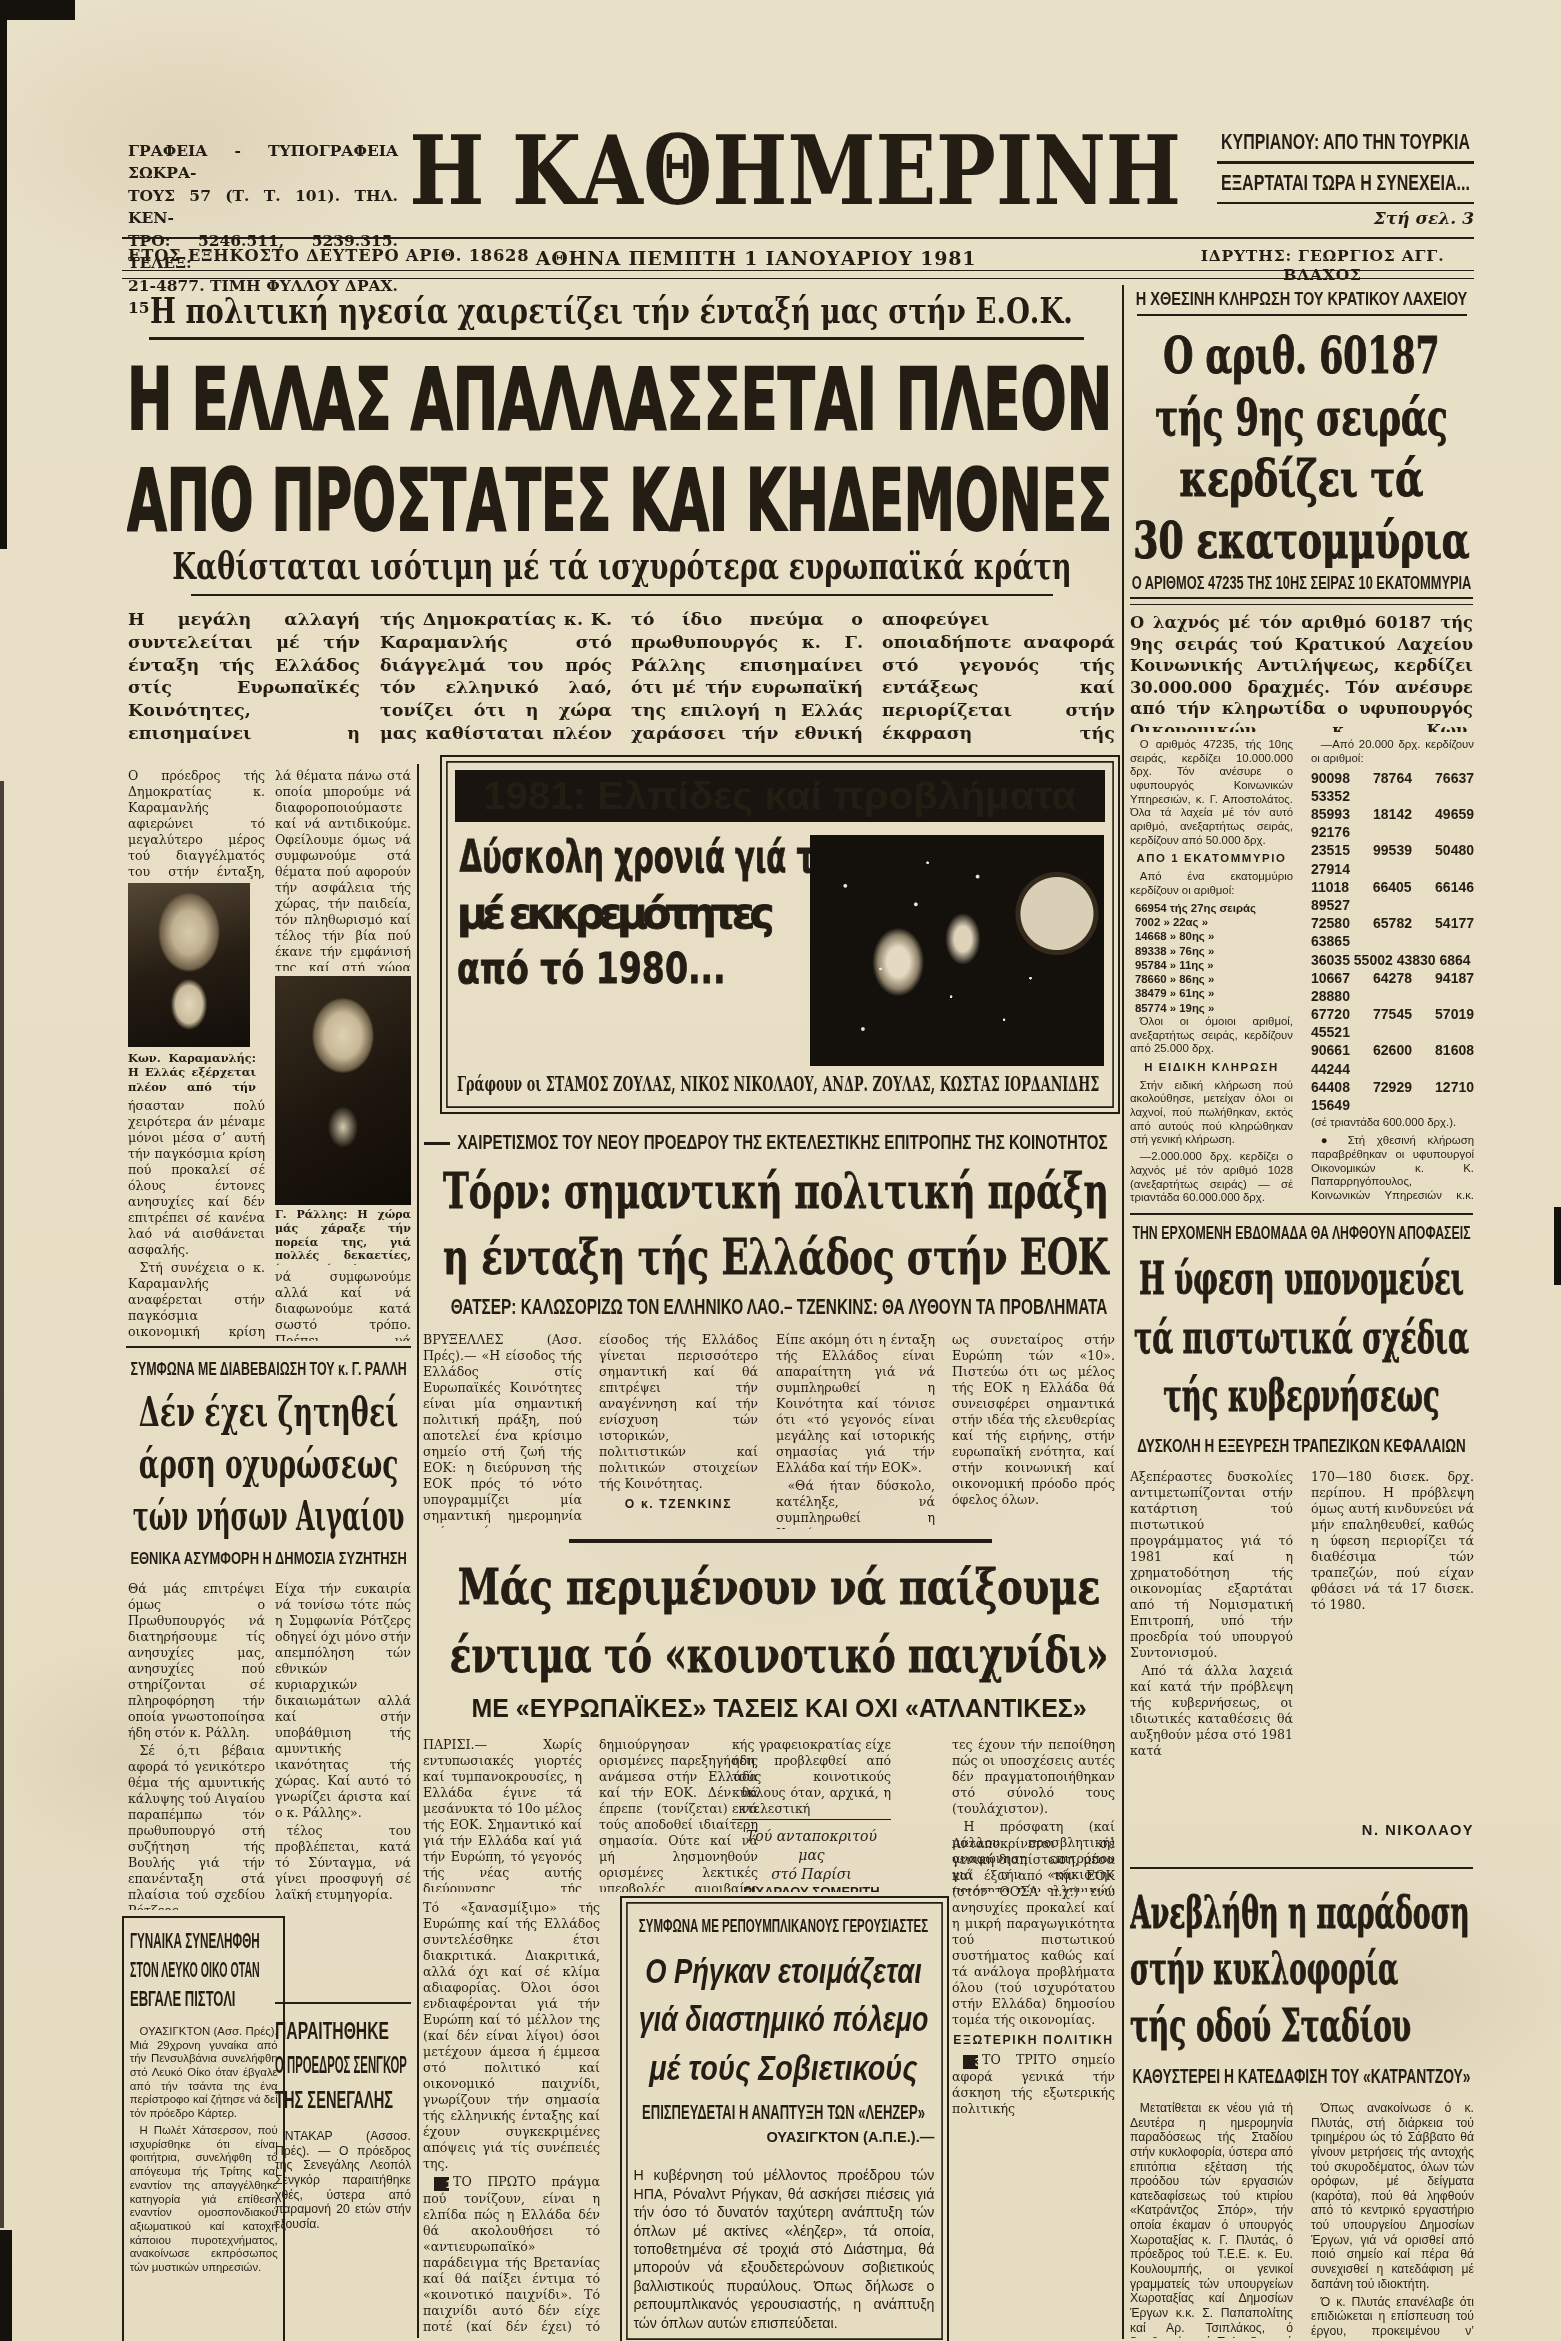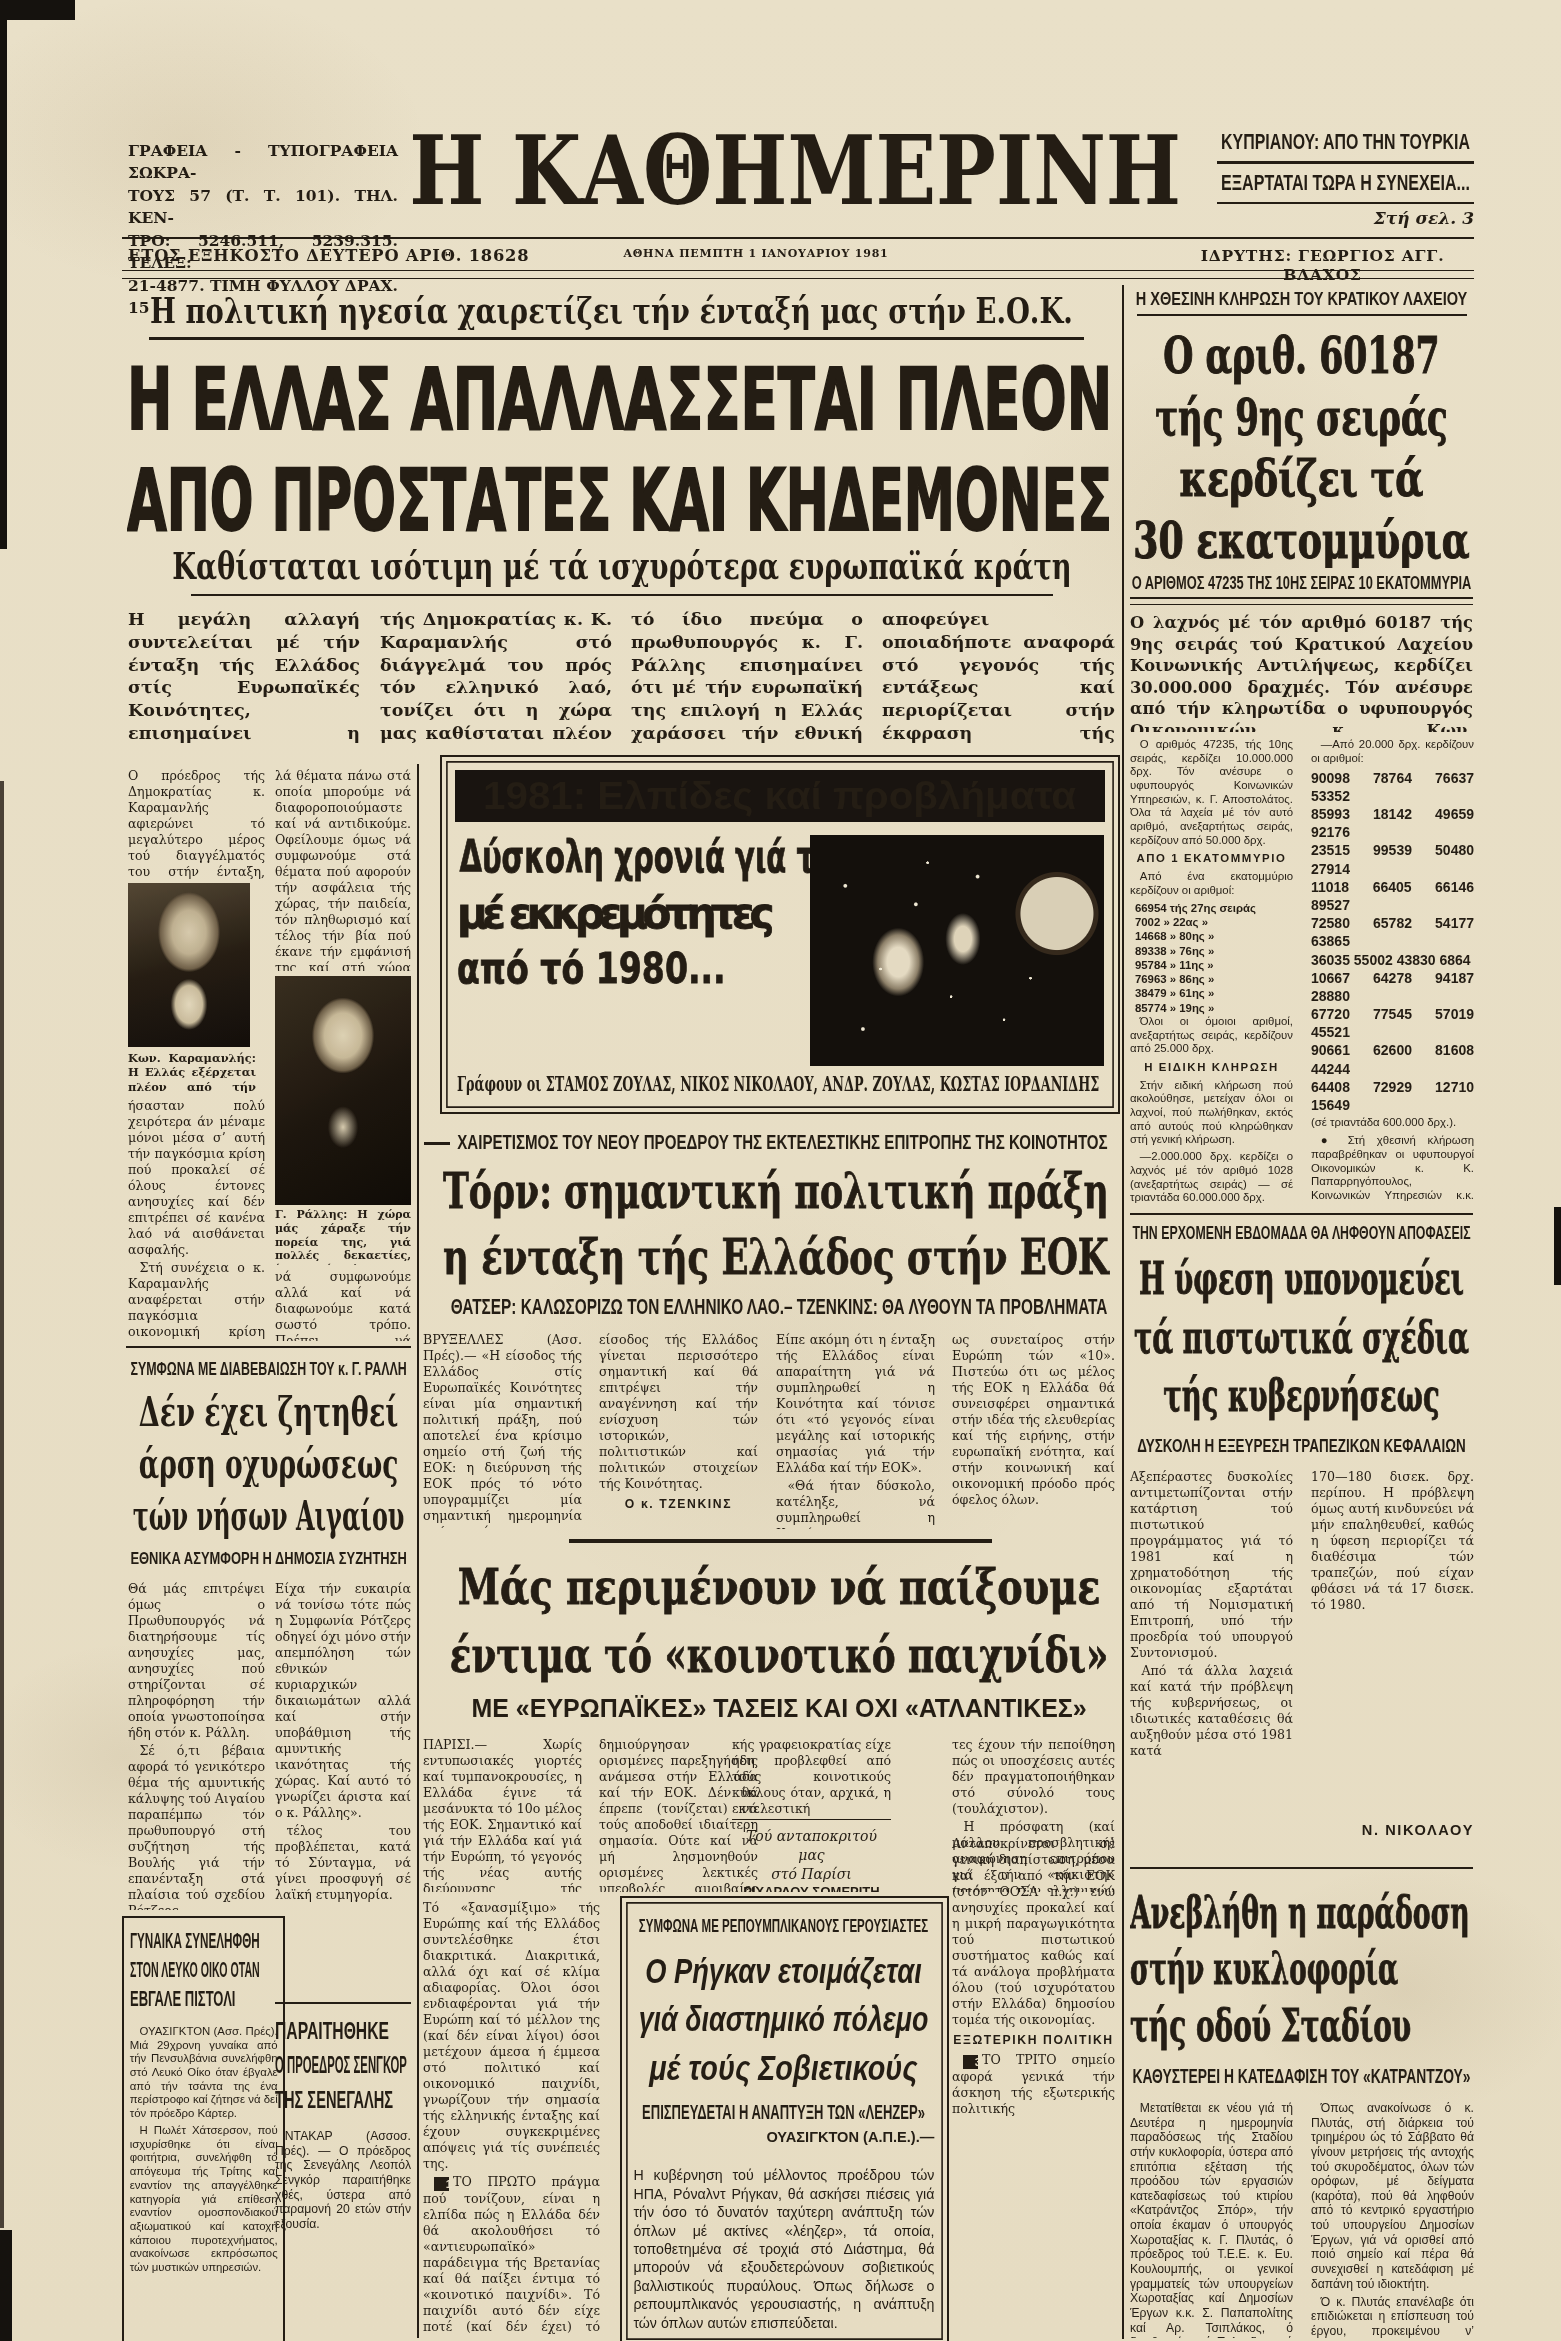--- a/index.html
+++ b/index.html
@@ -95,21 +95,21 @@
     <div class="hr" style="height:2.4px;margin:2.4px 0 4.9px;"></div>
     <svg width="257" height="28" viewBox="0 0 316 34">
       <text x="158" y="26" text-anchor="middle" textLength="306" lengthAdjust="spacingAndGlyphs" font-family="Liberation Sans, sans-serif" font-weight="bold" font-size="27">ΕΞΑΡΤΑΤΑΙ ΤΩΡΑ Η ΣΥΝΕΧΕΙΑ...</text>
     </svg>
     <div class="hr" style="height:2.4px;margin:2.4px 0 3.3px;"></div>
     <div class="serif b rt" style="font-size:17px;font-style:italic;">Στή σελ. 3</div>
   </div>
 
   <div class="abs hr" style="left:122px;top:237px;width:1352px;height:2.4px;"></div>
   <div class="abs serif b" style="left:128px;top:246px;font-size:16.3px;letter-spacing:0.8px;">ΕΤΟΣ ΕΞΗΚΟΣΤΟ ΔΕΥΤΕΡΟ ΑΡΙΘ. 18628</div>
-  <div class="abs serif b ctr" style="left:520px;top:247px;width:472px;font-size:11px;letter-spacing:0.8px;">ΑΘΗΝΑ ΠΕΜΠΤΗ 1 ΙΑΝΟΥΑΡΙΟΥ 1981</div>
+  <div class="abs serif b ctr" style="left:520px;top:247px;width:472px;font-size:19px;letter-spacing:0.8px;">ΑΘΗΝΑ ΠΕΜΠΤΗ 1 ΙΑΝΟΥΑΡΙΟΥ 1981</div>
   <div class="abs serif b rt" style="left:1171px;top:246px;width:303px;font-size:15.5px;letter-spacing:0.8px;text-align:center;">ΙΔΡΥΤΗΣ: ΓΕΩΡΓΙΟΣ ΑΓΓ. ΒΛΑΧΟΣ</div>
   <div class="abs dblrule" style="left:122px;top:270px;width:1352px;"></div>
 
   <svg class="abs" style="left:150px;top:289px;" width="931" height="44" viewBox="0 0 1145 54">
     <text x="0" y="42" textLength="1135" lengthAdjust="spacingAndGlyphs" font-family="DejaVu Serif, serif" font-weight="bold" font-size="44">Η πολιτική ηγεσία χαιρετίζει τήν ένταξή μας στήν Ε.Ο.Κ.</text>
   </svg>
   <div class="abs hr" style="left:149px;top:337px;width:935px;height:3.3px;"></div>
 
   <svg class="abs" style="left:127px;top:346px;" width="990" height="197" viewBox="0 0 1218 242">
     <text x="0" y="102" textLength="1212" lengthAdjust="spacingAndGlyphs" font-family="DejaVu Sans, sans-serif" font-weight="bold" font-size="104" stroke="#241d14" stroke-width="2.5">Η ΕΛΛΑΣ ΑΠΑΛΛΑΣΣΕΤΑΙ ΠΛΕΟΝ</text>
@@ -333,21 +333,21 @@
         <p>Ο αριθμός 47235, τής 10ης σειράς, κερδίζει 10.000.000 δρχ. Τόν ανέσυρε ο υφυπουργός Κοινωνικών Υπηρεσιών, κ. Γ. Αποστολάτος. Όλα τά λαχεία μέ τόν αυτό αριθμό, ανεξαρτήτως σειράς, κερδίζουν από 50.000 δρχ.</p>
       </div>
     <div class="colhead" style="font-size:11.4px;">ΑΠΟ 1 ΕΚΑΤΟΜΜΥΡΙΟ</div>
     <p>Από ένα εκατομμύριο κερδίζουν οι αριθμοί:</p>
     <div class="tabular" style="font-size:11.4px;line-height:1.25;padding:0 4.9px;">
         <div>66954  τής  27ης  σειράς</div>
         <div>7002  »  22ας  »</div>
         <div>14668  »  80ης  »</div>
         <div>89338  »  76ης  »</div>
         <div>95784  »  11ης  »</div>
-        <div>76963  »  86ης  »</div>
+        <div>78660  »  86ης  »</div>
         <div>38479  »  61ης  »</div>
         <div>85774  »  19ης  »</div>
       </div>
     <p>Όλοι οι όμοιοι αριθμοί, ανεξαρτήτως σειράς, κερδίζουν από 25.000 δρχ.</p>
     <div class="colhead" style="font-size:11.4px;">Η ΕΙΔΙΚΗ ΚΛΗΡΩΣΗ</div>
     <div>
         <p>Στήν ειδική κλήρωση πού ακολούθησε, μετείχαν όλοι οι λαχνοί, πού πωλήθηκαν, εκτός από αυτούς πού κληρώθηκαν στή γενική κλήρωση.</p>
         <p>—2.000.000 δρχ. κερδίζει ο λαχνός μέ τόν αριθμό 1028 (ανεξαρτήτως σειράς) — σέ τριαντάδα 60.000.000 δρχ.</p>
       </div>
 

